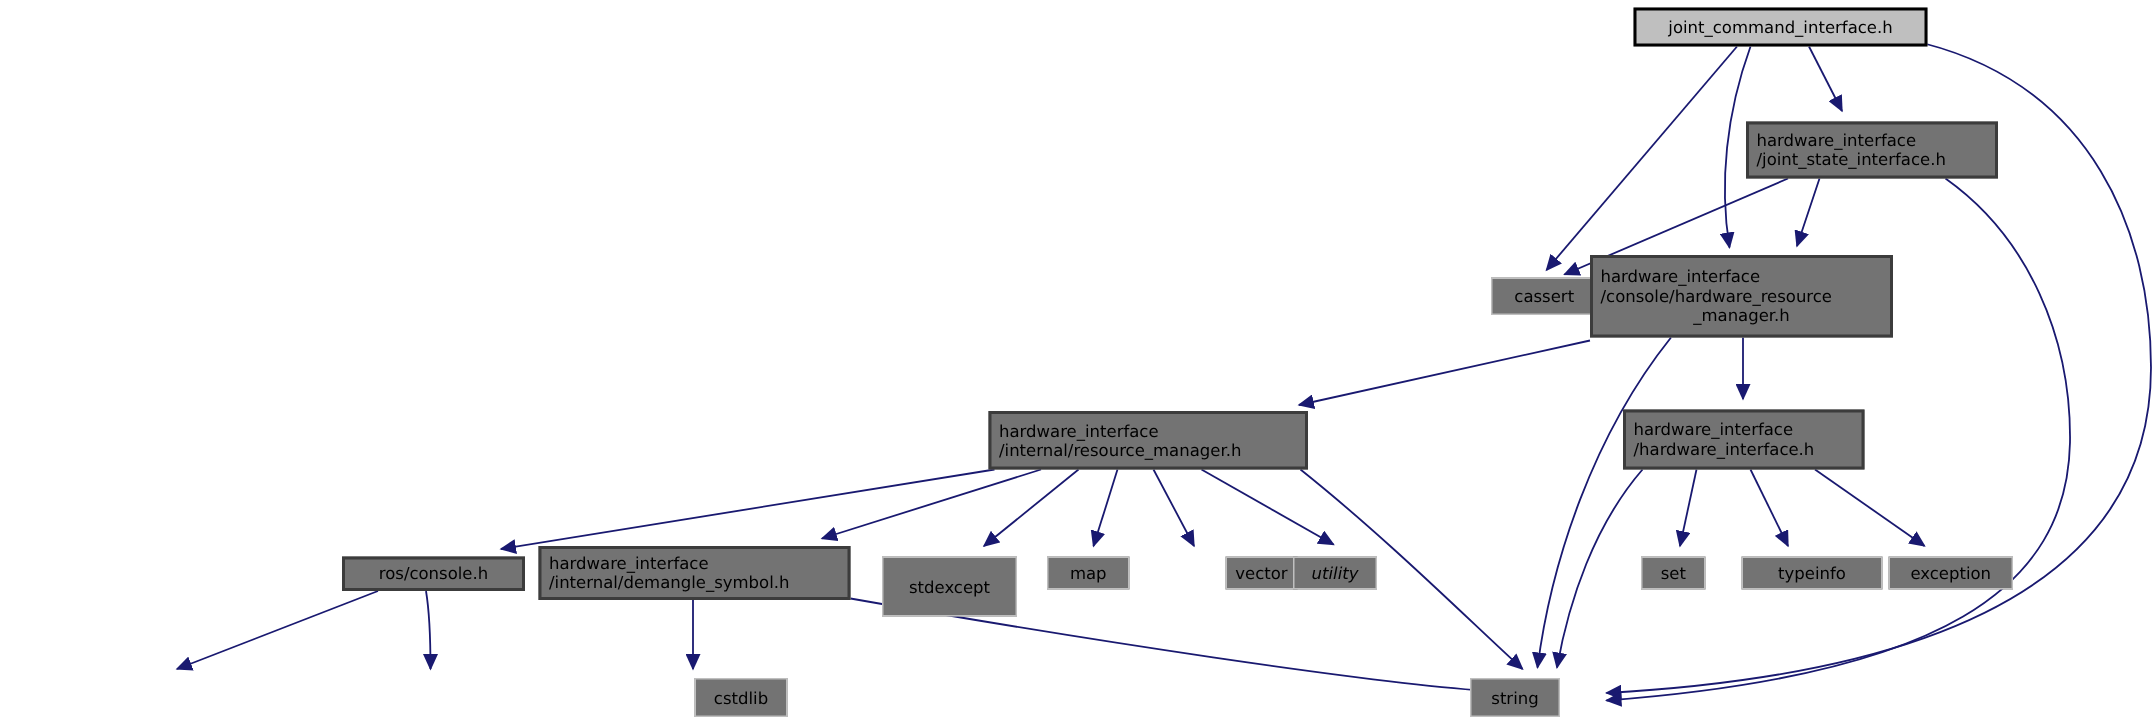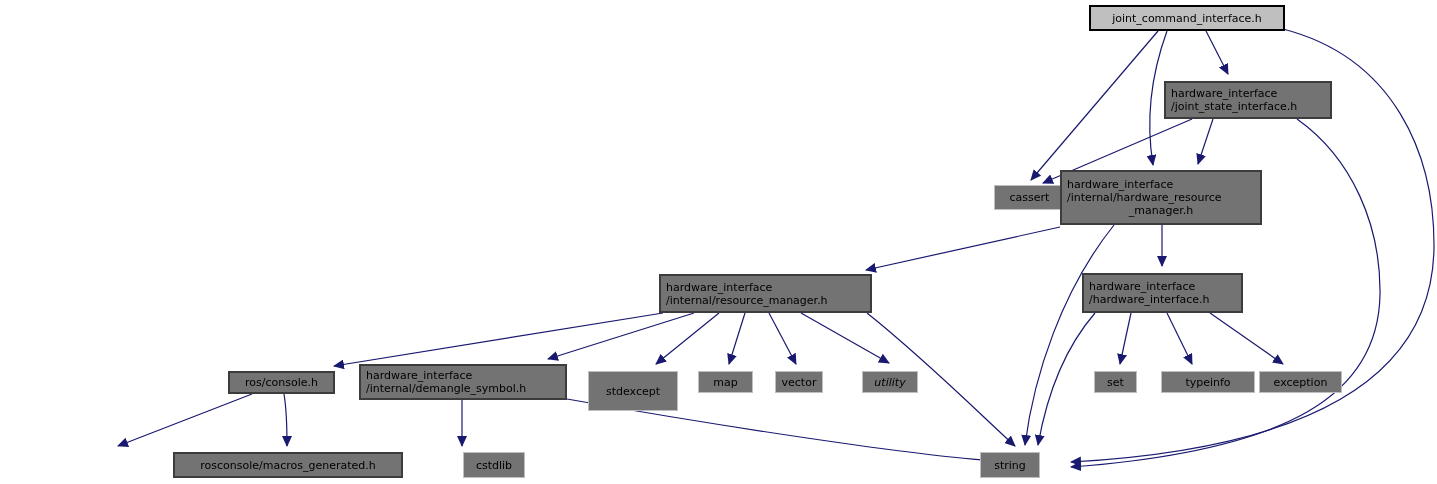--- a/index.html
+++ b/index.html
@@ -78,75 +78,72 @@
     <span class="line">hardware_interface</span>
     <span class="line">/joint_state_interface.h</span>
   </div>
 
   <div class="node leaf single" style="left:966px;top:185px;width:71px;height:25px;margin-left:28px;">
     <span class="line c">cassert</span>
   </div>
 
   <div class="node" style="left:1060px;top:170px;width:202px;height:55px;">
     <span class="line">hardware_interface</span>
-    <span class="line">/internal/hardware_resource</span>
+    <span class="line">/console/hardware_resource</span>
     <span class="line c">_manager.h</span>
   </div>
 
   <div class="node" style="left:1082px;top:273px;width:161px;height:40px;">
     <span class="line">hardware_interface</span>
     <span class="line">/hardware_interface.h</span>
   </div>
 
   <div class="node" style="left:659px;top:274px;width:213px;height:39px;">
     <span class="line">hardware_interface</span>
     <span class="line">/internal/resource_manager.h</span>
   </div>
 
-  <div class="node single" style="left:228px;top:371px;width:107px;height:23px;">
+  <div class="node single" style="left:228px;top:371px;width:122px;height:23px;">
     <span class="line c">ros/console.h</span>
   </div>
 
   <div class="node" style="left:359px;top:364px;width:208px;height:36px;">
     <span class="line">hardware_interface</span>
     <span class="line">/internal/demangle_symbol.h</span>
   </div>
 
   <div class="node leaf single" style="left:588px;top:371px;width:90px;height:40px;">
     <span class="line c">stdexcept</span>
   </div>
 
   <div class="node leaf single" style="left:698px;top:371px;width:55px;height:22px;">
     <span class="line c">map</span>
   </div>
 
-  <div class="node leaf single" style="left:775px;top:371px;width:48px;height:22px;">
+  <div class="node leaf single" style="left:817px;top:371px;width:48px;height:22px;">
     <span class="line c">vector</span>
   </div>
 
   <div class="node leaf single" style="left:862px;top:371px;width:56px;height:22px;font-style:italic;">
     <span class="line c">utility</span>
   </div>
 
   <div class="node leaf single" style="left:1094px;top:371px;width:43px;height:22px;">
     <span class="line c">set</span>
   </div>
 
   <div class="node leaf single" style="left:1161px;top:371px;width:94px;height:22px;">
     <span class="line c">typeinfo</span>
   </div>
 
   <div class="node leaf single" style="left:1259px;top:371px;width:83px;height:22px;">
     <span class="line c">exception</span>
   </div>
 
 
-  <div class="node single" style="left:173px;top:452px;width:230px;height:26px;">
-    <span class="line c">rosconsole/macros_generated.h</span>
-  </div>
 
   <div class="node leaf single" style="left:431px;top:452px;width:62px;height:26px;margin-left:32px;">
     <span class="line c">cstdlib</span>
   </div>
 
   <div class="node leaf single" style="left:980px;top:452px;width:60px;height:26px;">
     <span class="line c">string</span>
   </div>
 
 </div>

